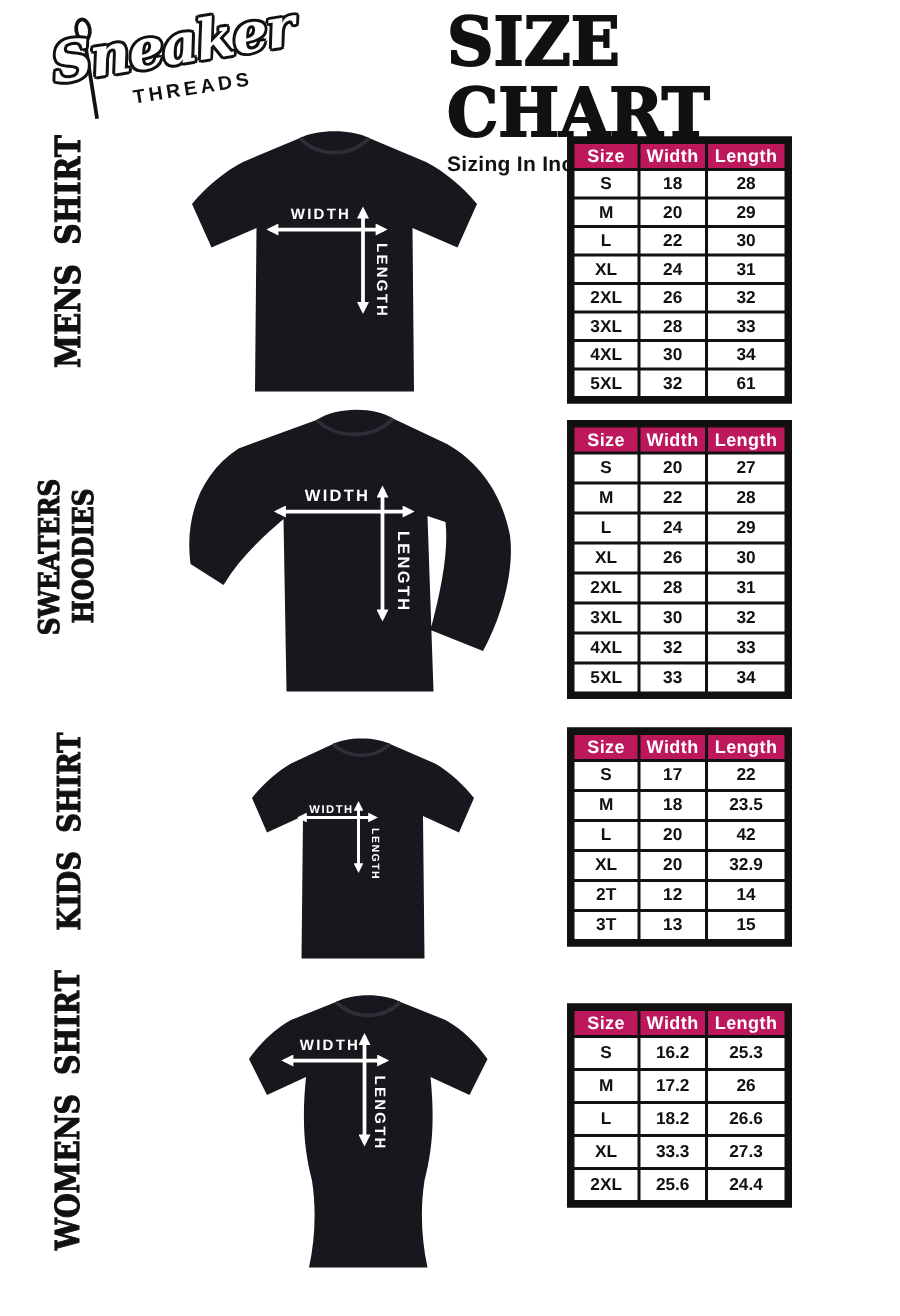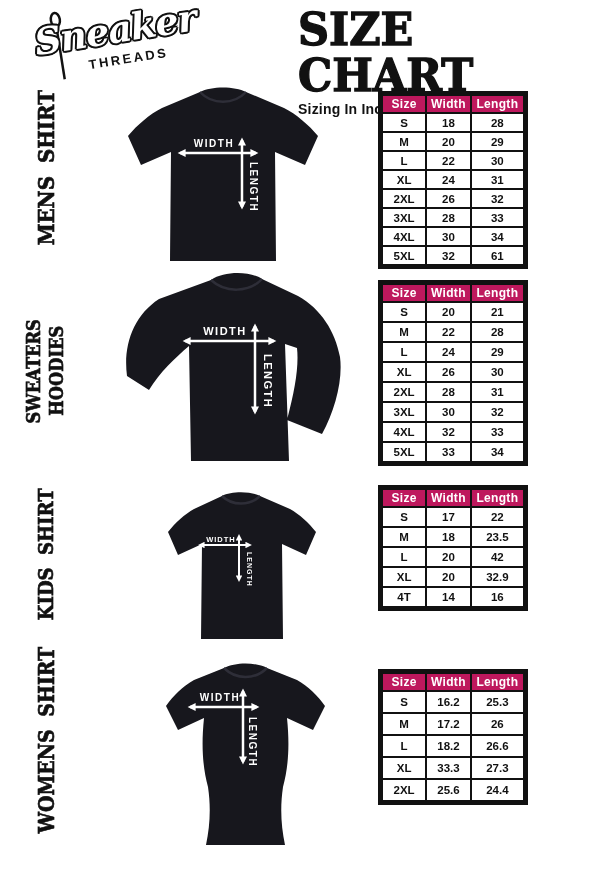--- a/index.html
+++ b/index.html
@@ -198,21 +198,21 @@
             <tr>
               <th>Size</th>
               <th>Width</th>
               <th>Length</th>
             </tr>
           </thead>
           <tbody>
             <tr>
               <td>S</td>
               <td>20</td>
-              <td>21</td>
+              <td>27</td>
             </tr>
             <tr>
               <td>M</td>
               <td>22</td>
               <td>28</td>
             </tr>
             <tr>
               <td>L</td>
               <td>24</td>
               <td>29</td>
@@ -290,23 +290,28 @@
               <td>L</td>
               <td>20</td>
               <td>42</td>
             </tr>
             <tr>
               <td>XL</td>
               <td>20</td>
               <td>32.9</td>
             </tr>
             <tr>
-              <td>4T</td>
+              <td>2T</td>
+              <td>12</td>
               <td>14</td>
-              <td>16</td>
+            </tr>
+            <tr>
+              <td>3T</td>
+              <td>13</td>
+              <td>15</td>
             </tr>
           </tbody>
         </table>
       </div>
   </div>
 
   <div class="section" id="sec-womens">
     <div class="side-label">
       <span class="lbl">WOMENS SHIRT</span>
     </div>

